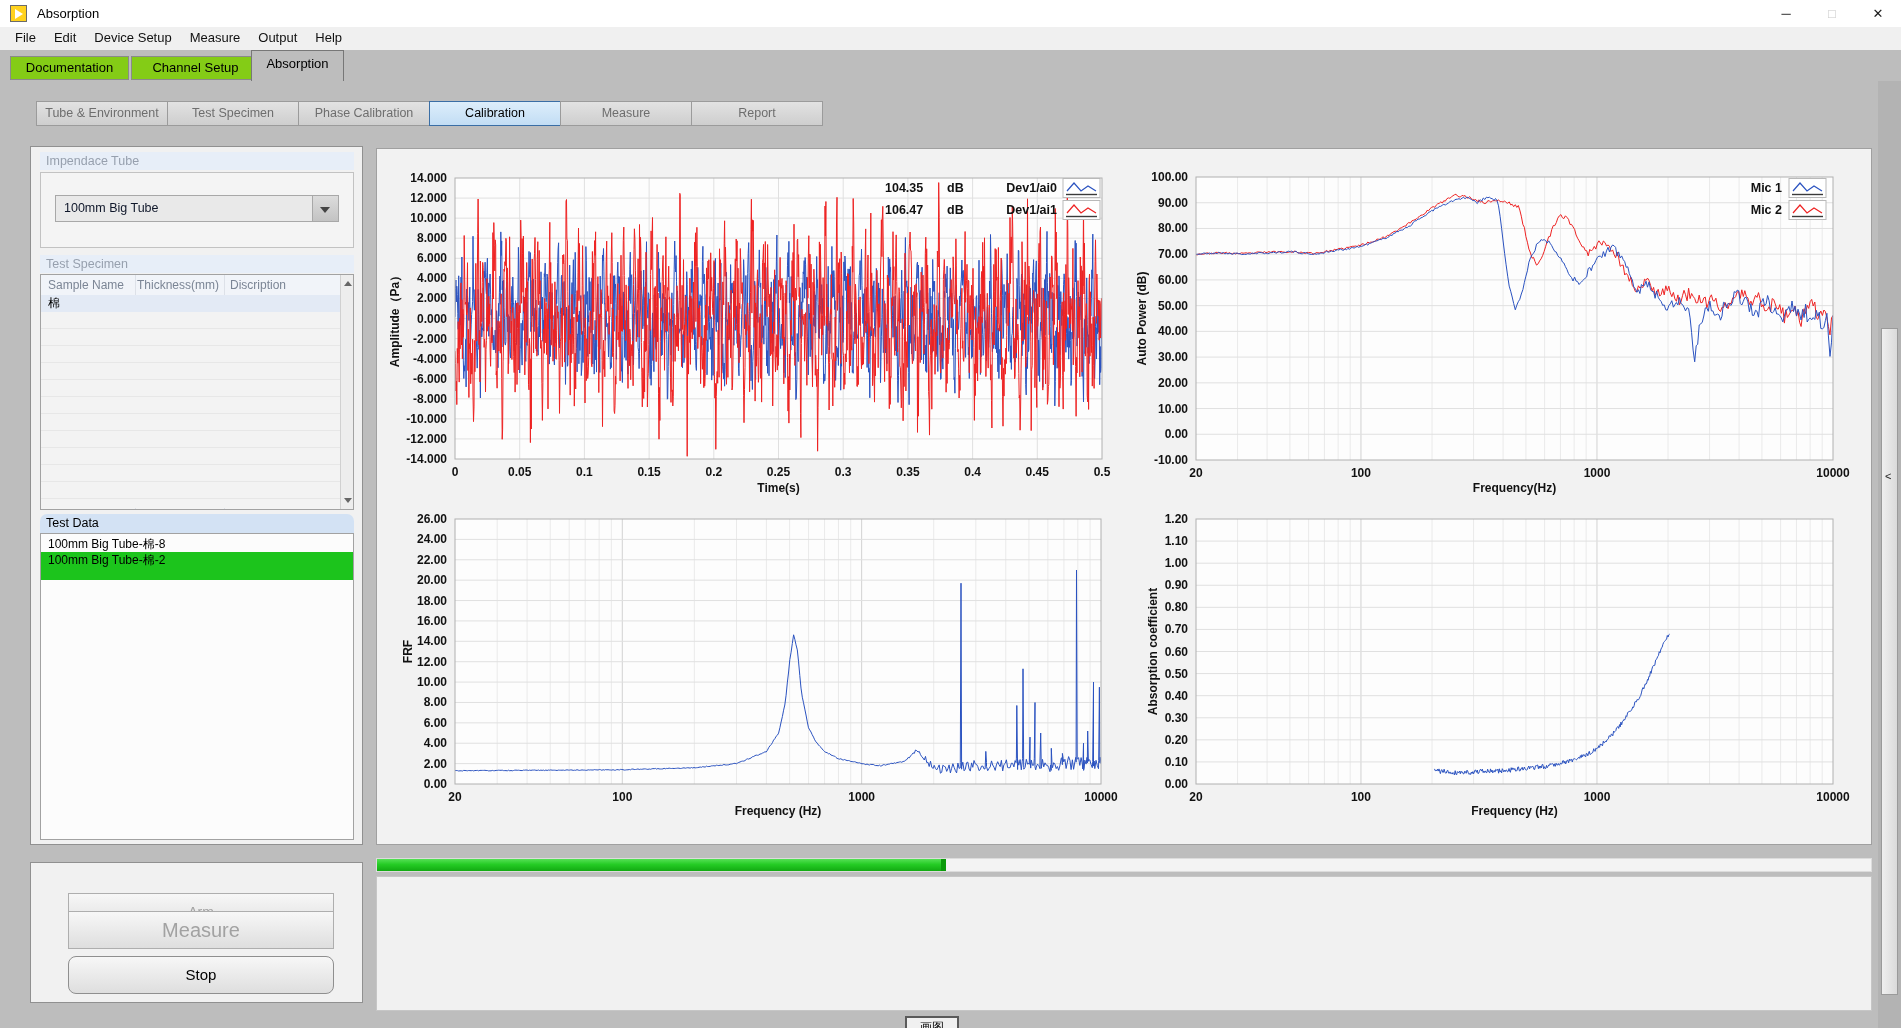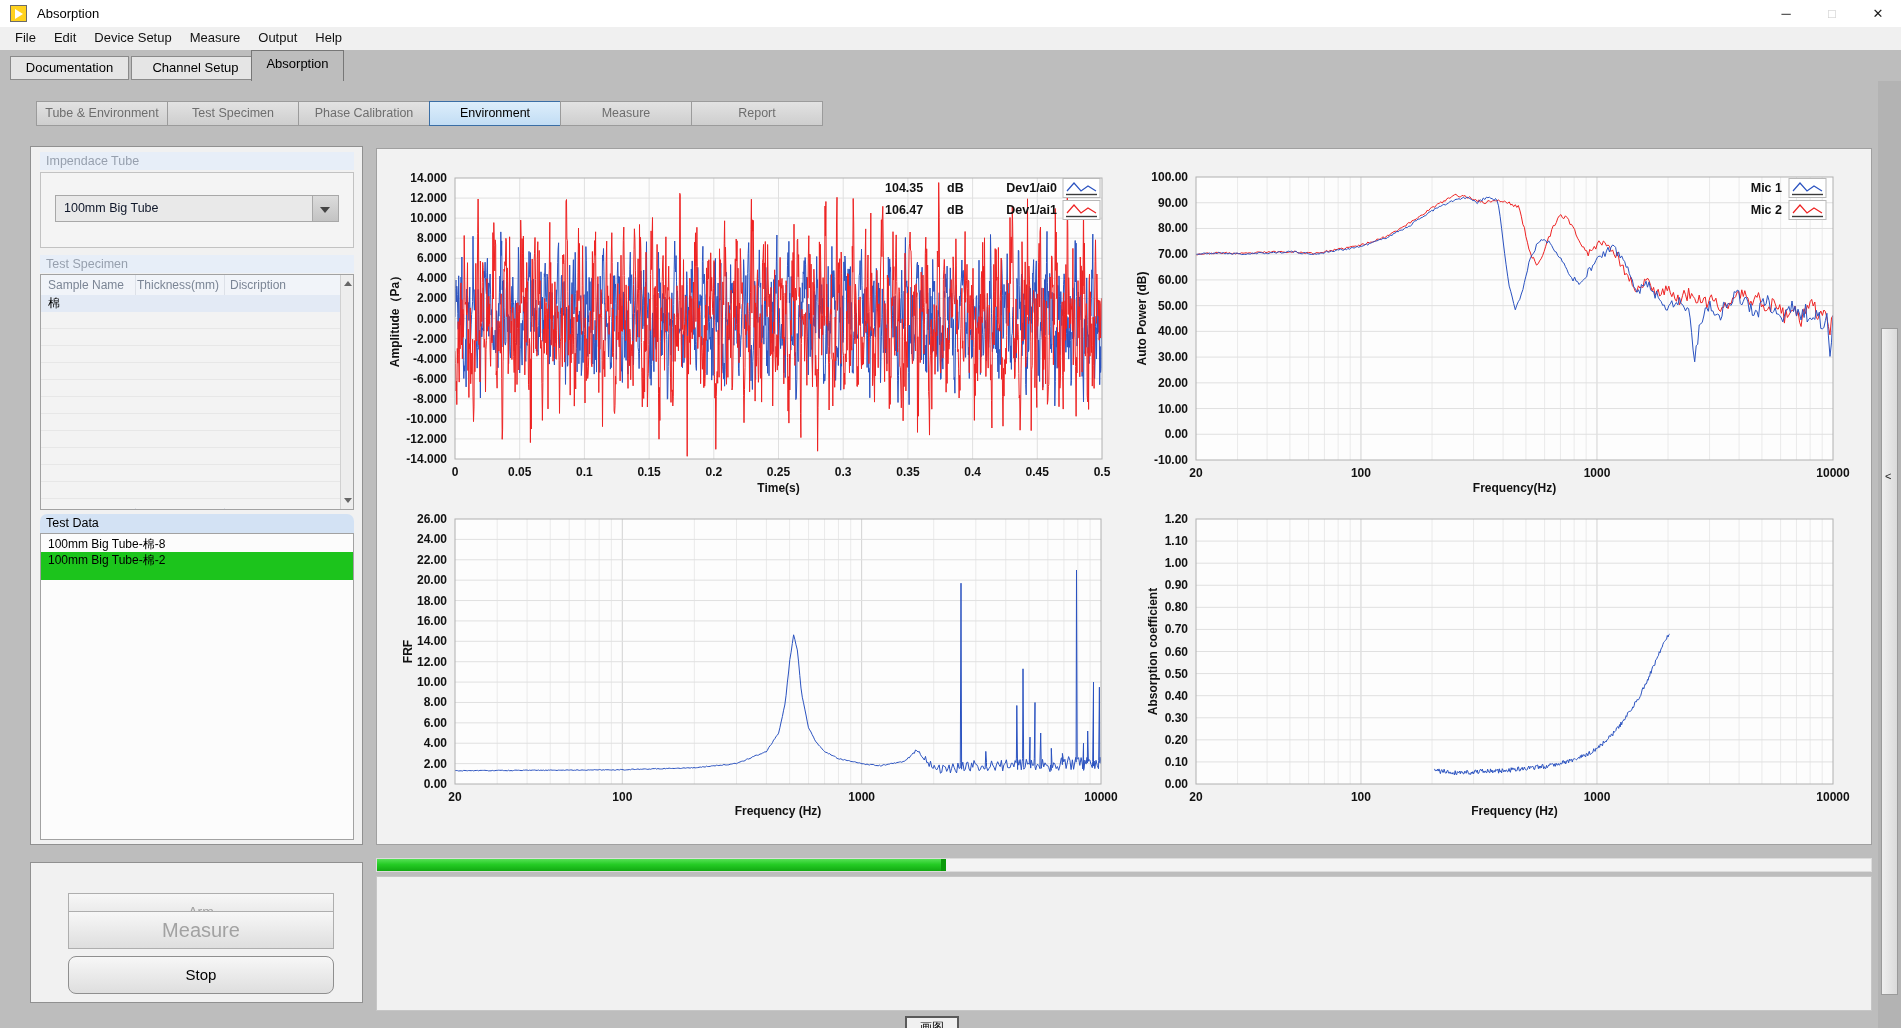--- a/index.html
+++ b/index.html
@@ -13,21 +13,21 @@
                  border-top:5px solid transparent;border-bottom:5px solid transparent;}
   .win-title{left:37px;top:6px;font-size:13px;color:#000;}
   .wincontrols{right:0;top:0;height:27px;display:flex;}
   .winbtn{width:46px;height:27px;text-align:center;line-height:27px;font-size:13px;color:#1a1a1a;cursor:default;}
   .winbtn.max{color:#c9c9c9;}
   
   .menubar{left:0;top:27px;width:1901px;height:21px;background:#f0f0f0;display:flex;align-items:center;padding-left:6px;}
   .menuitem{font-size:13px;color:#111;padding:0 9px;}
   
   .tabstrip{left:0;top:48px;width:1901px;height:33px;background:#bdbdbd;border-top:2px solid #f0f0f0;}
-  .doctab{top:56px;height:24px;background:#e5e5e5;border:1px solid #8a8a8a;font-size:13px;color:#000;
+  .doctab{top:56px;height:24px;background:#84cc16;border:1px solid #8a8a8a;font-size:13px;color:#000;
           text-align:center;line-height:22px;}
   .doctab.active{top:50px;height:31px;background:#bdbdbd;border:1px solid #777;border-bottom:none;line-height:26px;}
   
   .stab{top:101px;height:25px;width:132px;border:1px solid #9b9b9b;background:linear-gradient(#e2e2e2,#cecece);
         color:#6e6e6e;font-size:12.5px;text-align:center;line-height:23px;}
   .stab.active{background:linear-gradient(#ddeefb,#c2ddf4);border:1px solid #3a6ea5;color:#000;}
   
   .panel{background:#f1f1f1;border:1px solid #909090;}
   .sect-header{background:#e7eef8;color:#97a0ae;font-size:12.5px;line-height:18px;padding-left:6px;}
   .sect-header.dark{background:#d3e2f4;color:#000;}
@@ -94,21 +94,21 @@
 </div>
 
 <div class="abs tabstrip"></div>
 <div class="abs doctab" style="left:10px;width:119px;">Documentation</div>
 <div class="abs doctab" style="left:131px;width:129px;">Channel Setup</div>
 <div class="abs doctab active" style="left:251px;width:93px;">Absorption</div>
 
 <div class="abs stab" style="left:36px;">Tube &amp; Environment</div>
 <div class="abs stab" style="left:167px;">Test Specimen</div>
 <div class="abs stab" style="left:298px;">Phase Calibration</div>
-<div class="abs stab active" style="left:429px;">Environment</div>
+<div class="abs stab active" style="left:429px;">Calibration</div>
 <div class="abs stab" style="left:560px;">Measure</div>
 <div class="abs stab" style="left:691px;">Report</div>
 
 <div class="abs panel" style="left:30px;top:146px;width:333px;height:699px;"></div>
 
 <div class="abs sect-header" style="left:40px;top:152px;width:314px;height:18px;">Impendace Tube</div>
 <div class="abs combo-wrap" style="left:40px;top:172px;width:314px;height:76px;"></div>
 <div class="abs combo" style="left:55px;top:195px;width:284px;height:27px;">
   <span>100mm Big Tube</span>
   <span class="combo-arrow">

